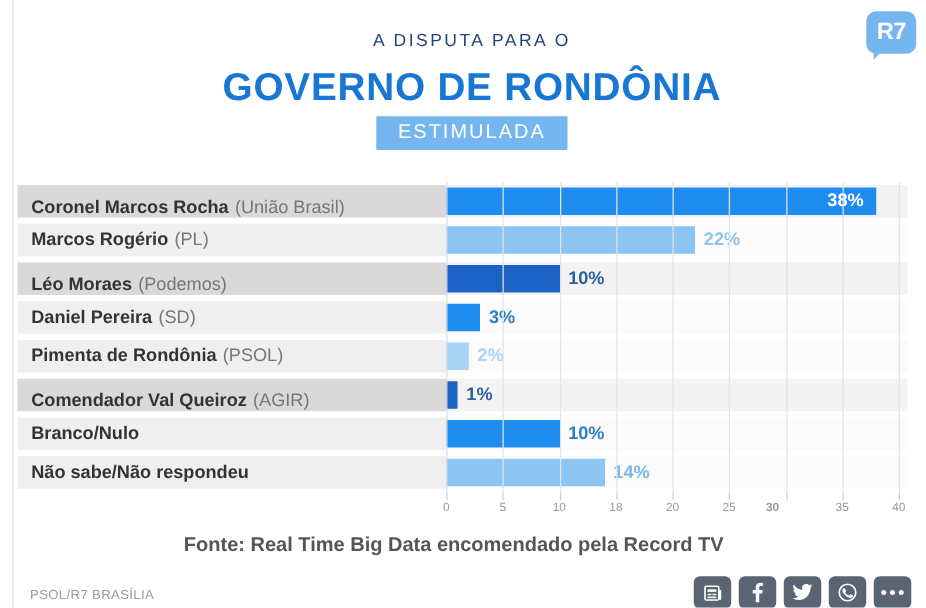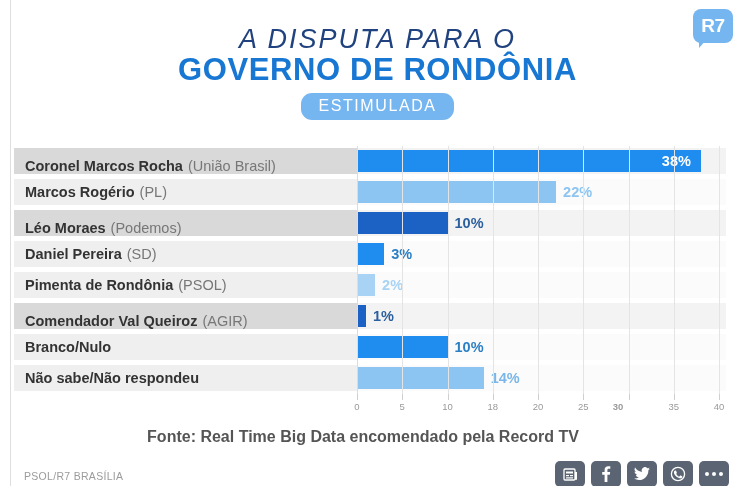--- a/index.html
+++ b/index.html
@@ -39,25 +39,24 @@
     left: 14px;
     top: 0;
     width: 727px;
     height: 130px;
   }
   .kicker {
     position: absolute;
     left: 0; right: 0;
     top: 24px;
     text-align: center;
-    font-size: 27px;
+    font-size: 14px;
     letter-spacing: 2.0px;
     color: #20427e;
     font-weight: 400;
-    font-style: italic;
   }
   .headline {
     position: absolute;
     left: 0; right: 0;
     top: 52px;
     text-align: center;
     font-size: 31px;
     letter-spacing: 0.6px;
     color: #1777d3;
     font-weight: 700;
@@ -68,21 +67,21 @@
     top: 93px;
     text-align: center;
   }
   .badge {
     display: inline-block;
     background: #76b6f0;
     color: #ffffff;
     font-size: 16px;
     letter-spacing: 1.6px;
     padding: 4px 17px 5px 17px;
-    border-radius: 11px;
+    border-radius: 1px;
   }
   .logo {
     position: absolute;
     right: 8px;
     top: 9px;
     width: 40px;
     height: 40px;
   }
   .logo .bubble {
     position: absolute;

